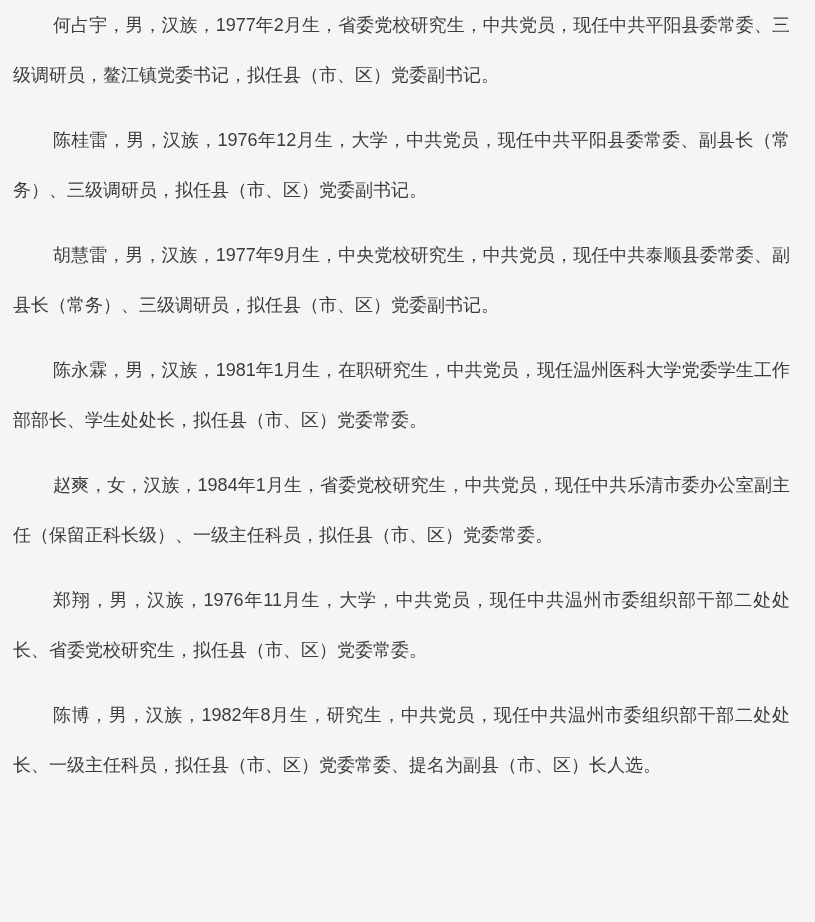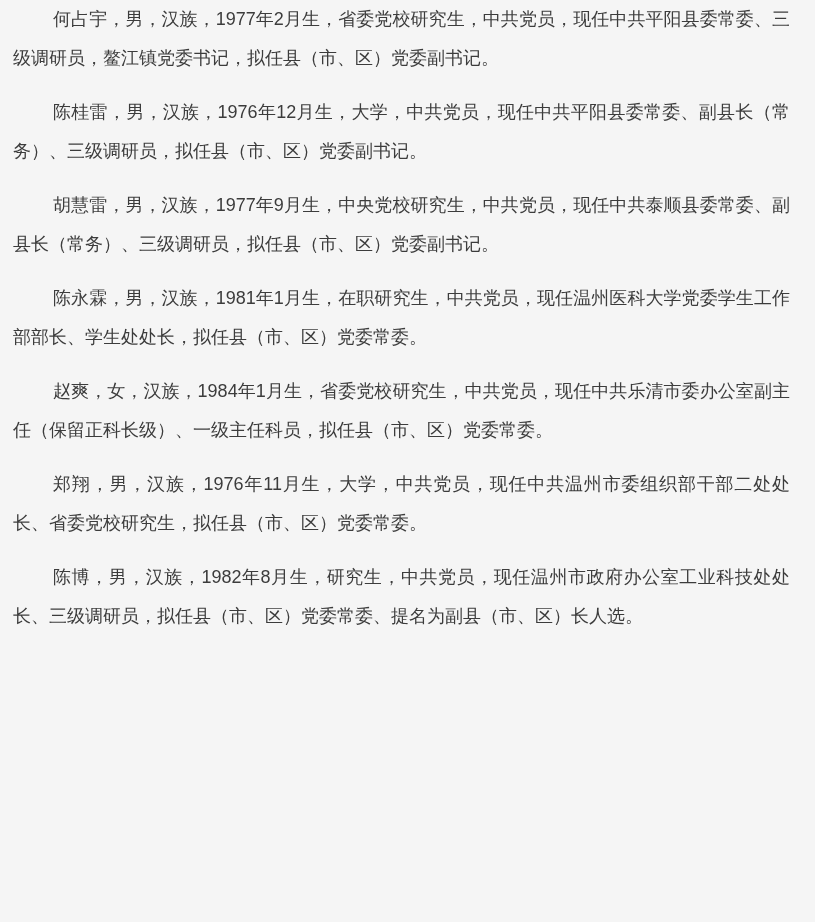--- a/index.html
+++ b/index.html
@@ -14,35 +14,35 @@
     overflow: hidden;
   }
   .doc {
     box-sizing: border-box;
     width: 815px;
     padding: 0 25px 0 13px;
   }
   .para {
     margin: 0 0 15px 0;
     font-size: 18px;
-    line-height: 39px;
+    line-height: 50px;
     font-weight: 400;
     color: #3c3c3c;
     text-align: justify;
     text-indent: 40px;
     word-break: break-all;
   }
   .para:last-child {
     margin-bottom: 0;
   }
 </style>
 </head>
 <body>
 
 <div class="doc">
   <p class="para">何占宇，男，汉族，1977年2月生，省委党校研究生，中共党员，现任中共平阳县委常委、三级调研员，鳌江镇党委书记，拟任县（市、区）党委副书记。</p>
   <p class="para">陈桂雷，男，汉族，1976年12月生，大学，中共党员，现任中共平阳县委常委、副县长（常务）、三级调研员，拟任县（市、区）党委副书记。</p>
   <p class="para">胡慧雷，男，汉族，1977年9月生，中央党校研究生，中共党员，现任中共泰顺县委常委、副县长（常务）、三级调研员，拟任县（市、区）党委副书记。</p>
   <p class="para">陈永霖，男，汉族，1981年1月生，在职研究生，中共党员，现任温州医科大学党委学生工作部部长、学生处处长，拟任县（市、区）党委常委。</p>
   <p class="para">赵爽，女，汉族，1984年1月生，省委党校研究生，中共党员，现任中共乐清市委办公室副主任（保留正科长级）、一级主任科员，拟任县（市、区）党委常委。</p>
   <p class="para">郑翔，男，汉族，1976年11月生，大学，中共党员，现任中共温州市委组织部干部二处处长、省委党校研究生，拟任县（市、区）党委常委。</p>
-  <p class="para">陈博，男，汉族，1982年8月生，研究生，中共党员，现任温州市政府办公室工业科技处处长、三级调研员，拟任县（市、区）党委常委、提名为副县（市、区）长人选。</p>
+  <p class="para">陈博，男，汉族，1982年8月生，研究生，中共党员，现任中共温州市委组织部干部二处处长、一级主任科员，拟任县（市、区）党委常委、提名为副县（市、区）长人选。</p>
 </div>
 
 </body></html>

